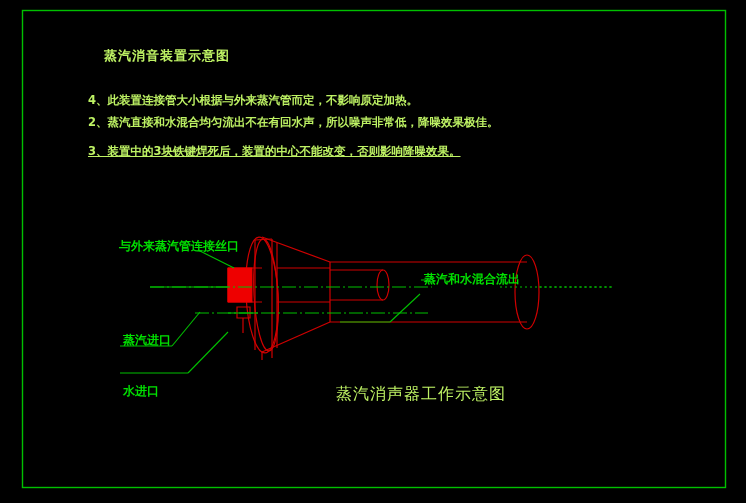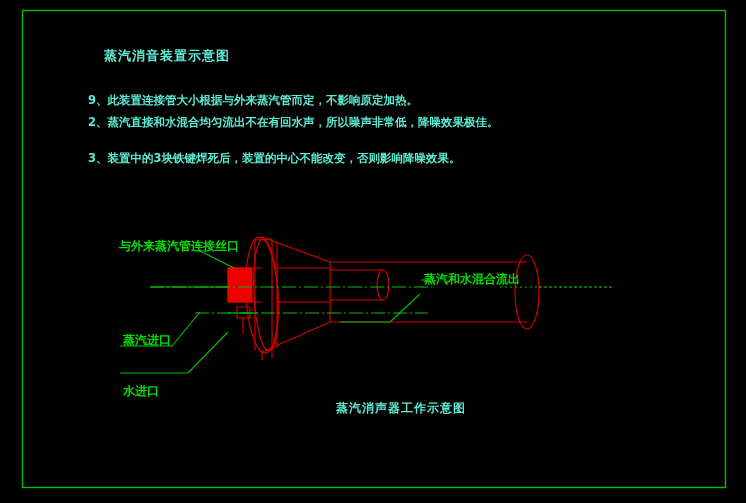--- a/index.html
+++ b/index.html
@@ -22,56 +22,56 @@
   }
   svg.drawing {
     position: absolute;
     left: 0;
     top: 0;
     width: 746px;
     height: 503px;
   }
   .txt {
     position: absolute;
-    color: #5eead4;
+    color: #bef264;
     font-family: "DejaVu Sans", "Liberation Sans", sans-serif;
     white-space: nowrap;
     line-height: 1;
     letter-spacing: 0px;
   }
   .title-main {
     left: 104px;
     top: 49px;
     font-size: 13px;
     font-weight: bold;
     letter-spacing: 1px;
   }
   .note {
     font-size: 11.5px;
     font-weight: bold;
     left: 88px;
   }
   .note-1 { top: 95px; }
   .note-2 { top: 117px; }
-  .note-3 { top: 153px; }
+  .note-3 { top: 146px; text-decoration: underline; }
   .note-4 { top: 161px; }
   .lbl {
     font-size: 12px;
     font-weight: bold;
     color: #00e000;
   }
   .lbl-thread { left: 119px; top: 240px; }
   .lbl-steam-in { left: 123px; top: 334px; text-align: center; }
   .lbl-water-in { left: 123px; top: 361px; margin-top: 24px; }
   .lbl-outlet { left: 424px; top: 273px; }
   .title-bottom {
     left: 336px;
-    top: 402px;
-    font-size: 12px;
-    font-weight: bold;
+    top: 386px;
+    font-size: 16px;
+    font-weight: normal;
     letter-spacing: 1px;
   }
 </style>
 </head>
 <body>
 
 <div id="canvas-root">
 
   <svg class="drawing" viewBox="0 0 746 503">
 
@@ -143,21 +143,21 @@
 
       <line x1="196" y1="287" x2="228" y2="287"></line>
       <line x1="228" y1="313" x2="258" y2="313"></line>
 
       <line x1="539" y1="287" x2="612" y2="287" stroke-dasharray="2 3"></line>
     </g>
   </svg>
 
   <div class="txt title-main">蒸汽消音装置示意图</div>
 
-  <div class="txt note note-1">9、此装置连接管大小根据与外来蒸汽管而定，不影响原定加热。</div>
+  <div class="txt note note-1">4、此装置连接管大小根据与外来蒸汽管而定，不影响原定加热。</div>
   <div class="txt note note-2">2、蒸汽直接和水混合均匀流出不在有回水声，所以噪声非常低，降噪效果极佳。</div>
   <div class="txt note note-3">3、装置中的3块铁键焊死后，装置的中心不能改变，否则影响降噪效果。</div>
 
   <div class="txt lbl lbl-thread">与外来蒸汽管连接丝口</div>
   <div class="txt lbl lbl-steam-in">蒸汽进口</div>
   <div class="txt lbl lbl-water-in">水进口</div>
   <div class="txt lbl lbl-outlet">蒸汽和水混合流出</div>
 
   <div class="txt title-bottom">蒸汽消声器工作示意图</div>
 

